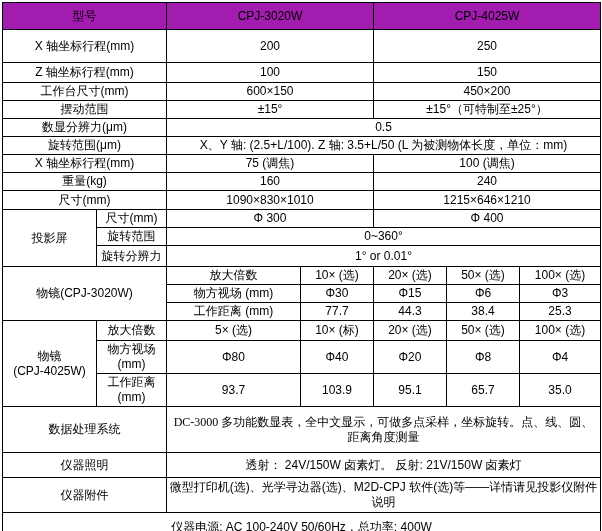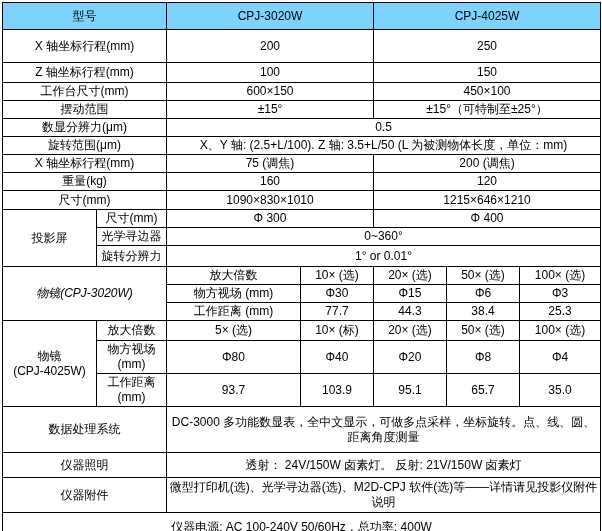--- a/index.html
+++ b/index.html
@@ -17,34 +17,34 @@
   }
   table.spec td {
     border: 1px solid #000000;
     text-align: center;
     vertical-align: middle;
     font-size: 12px;
     line-height: 1.25;
     padding: 1px 2px;
     overflow: hidden;
   }
-  tr.hdr td { background: #7dd3fc; }
+  tr.hdr td { background: #a21caf; }
   tr.h27 { height: 27px; }
   tr.h33 { height: 33px; }
   tr.h20 { height: 20px; }
   tr.h18 { height: 18px; }
   tr.h17 { height: 17px; }
   tr.h19 { height: 19px; }
   tr.h21 { height: 21px; margin-top: 42px; }
   tr.h16 { height: 16px; }
   tr.h30 { height: 30px; }
-  tr.h46 { height: 46px; }
+  tr.h46 { height: 46px; font-family: Liberation Serif, serif; }
   tr.h25 { height: 25px; }
   tr.h35 { height: 35px; }
-  td.topalign { vertical-align: top; padding-top: 2px; font-style: italic; }
+  td.topalign { vertical-align: top; padding-top: 2px; }
   td.small { font-size: 11px; margin-top: 27px; }
 </style>
 </head>
 <body>
 
 <div class="wrap">
   <table class="spec">
     <colgroup>
       <col style="width:94px">
         <col style="width:70px">
@@ -68,61 +68,61 @@
       <td colspan="3">250</td>
     </tr>
     <tr class="h20">
       <td colspan="2">Z 轴坐标行程(mm)</td>
       <td colspan="2">100</td>
       <td colspan="3">150</td>
     </tr>
     <tr class="h18">
       <td colspan="2">工作台尺寸(mm)</td>
       <td colspan="2">600×150</td>
-      <td colspan="3">450×100</td>
+      <td colspan="3">450×200</td>
     </tr>
     <tr class="h17">
       <td colspan="2">摆动范围</td>
       <td colspan="2">±15°</td>
       <td colspan="3">±15°（可特制至±25°）</td>
     </tr>
 
     <tr class="h18">
       <td colspan="2">数显分辨力(μm)</td>
       <td colspan="5">0.5</td>
     </tr>
     <tr class="h17">
       <td colspan="2">旋转范围(μm)</td>
       <td colspan="5">X、Y 轴: (2.5+L/100). Z 轴: 3.5+L/50 (L 为被测物体长度，单位：mm)</td>
     </tr>
 
     <tr class="h18">
       <td colspan="2">X 轴坐标行程(mm)</td>
       <td colspan="2">75 (调焦)</td>
-      <td colspan="3">200 (调焦)</td>
+      <td colspan="3">100 (调焦)</td>
     </tr>
     <tr class="h18">
       <td colspan="2">重量(kg)</td>
       <td colspan="2">160</td>
-      <td colspan="3">120</td>
+      <td colspan="3">240</td>
     </tr>
     <tr class="h19">
       <td colspan="2">尺寸(mm)</td>
       <td colspan="2">1090×830×1010</td>
       <td colspan="3">1215×646×1210</td>
     </tr>
 
     <tr class="h18">
       <td rowspan="3">投影屏</td>
       <td>尺寸(mm)</td>
       <td colspan="2">Φ 300</td>
       <td colspan="3">Φ 400</td>
     </tr>
     <tr class="h17">
-      <td>光学寻边器</td>
+      <td>旋转范围</td>
       <td colspan="5">0~360°</td>
     </tr>
     <tr class="h21">
       <td>旋转分辨力</td>
       <td colspan="5">1° or 0.01°</td>
     </tr>
 
     <tr class="h17">
       <td colspan="2" rowspan="3" class="topalign">物镜(CPJ-3020W)</td>
       <td>放大倍数</td>

